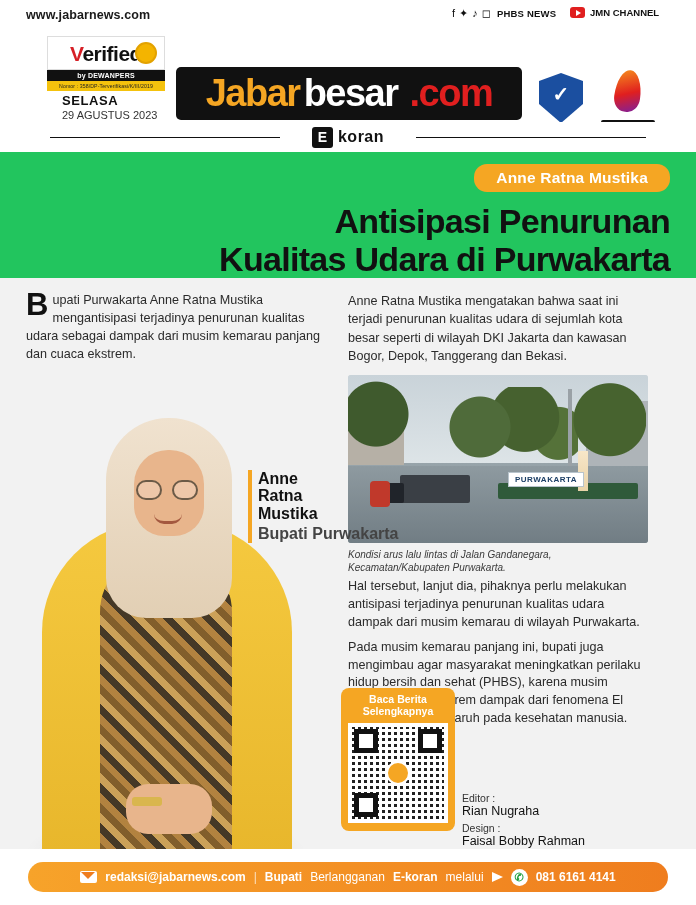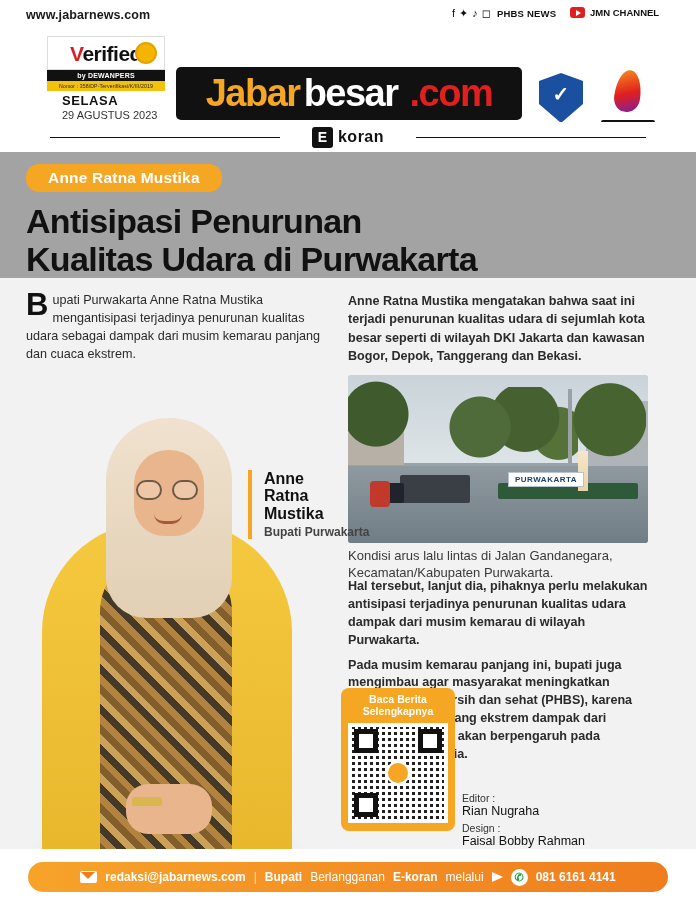--- a/index.html
+++ b/index.html
@@ -170,23 +170,23 @@
   }
   .ekoran .e {
     width: 21px; height: 21px; background: #111; color: #fff;
     font-size: 14px; font-weight: bold; display: flex;
     align-items: center; justify-content: center; border-radius: 3px;
   }
   .ekoran .word { font-size: 16px; font-weight: bold; color: #111; letter-spacing: .5px; }
 
   
   .headline-area {
-    background: #a3a3a3;
+    background: #22c55e;
     padding: 12px 26px 0 26px;
-    text-align: left;
+    text-align: right;
     position: relative;
   }
   .name-pill {
     display: inline-block;
     background: #f5a623;
     color: #fff;
     font-size: 15.5px;
     font-weight: bold;
     padding: 5px 22px;
     border-radius: 13px;
@@ -219,21 +219,20 @@
     font-weight: bold;
     line-height: 25px;
     padding-right: 4px;
     color: #111;
   }
   .para {
     font-size: 12.6px;
     line-height: 1.45;
     color: #2b2b2b;
     margin-bottom: 7px;
-    font-weight: bold;
   }
 
   
   .photo-wrap { margin-top: 10px; }
   .photo {
     width: 300px; height: 168px;
     border-radius: 3px;
     position: relative;
     overflow: hidden;
     background: linear-gradient(#cfd6da 0%, #b9c4ca 38%, #9aa6ac 39%, #8c9aa0 100%);
@@ -286,21 +285,22 @@
     position:absolute; top: 26px; right: 0; width: 62px; height: 66px; background: #aeb4b8;
   }
   .pole {
     position:absolute; top: 14px; right: 76px; width: 4px; height: 80px; background: #9aa1a6;
   }
   .banner-col {
     position:absolute; bottom: 52px; right: 60px; width: 10px; height: 40px;
     background: linear-gradient(#f7e6c8, #e9d3a8);
   }
   .caption {
-    font-size: 13px;
+    font-size: 10px;
+    font-style: italic;
     color: #3a3a3a;
     margin-top: 5px;
     line-height: 1.3;
   }
 
   
   .portrait {
     position: absolute;
     left: 14px;
     top: 392px;
@@ -348,25 +348,25 @@
   }
   .p-shadow {
     position:absolute; bottom:0; left: 10px; width: 284px; height: 40px;
     background: radial-gradient(ellipse at 50% 100%, rgba(0,0,0,.12), transparent 70%);
   }
 
   .name-block {
     position: absolute;
     left: 248px;
     top: 470px;
-    padding-left: 12px;
+    padding-left: 6px;
     border-left: 4px solid #f5a623;
   }
   .nb-line { font-size: 16px; font-weight: bold; color: #111; line-height: 1.08; }
-  .nb-role { font-size: 12px; font-weight: bold; color: #444; margin-top: 3px; text-align: right; }
+  .nb-role { font-size: 16px; font-weight: bold; color: #444; margin-top: 3px; text-align: right; }
 
   
   .lower-right {
     position: absolute;
     left: 348px;
     top: 578px;
     width: 302px;
   }
   .lower-right .para { font-size: 12.6px; line-height: 1.42; }
 

